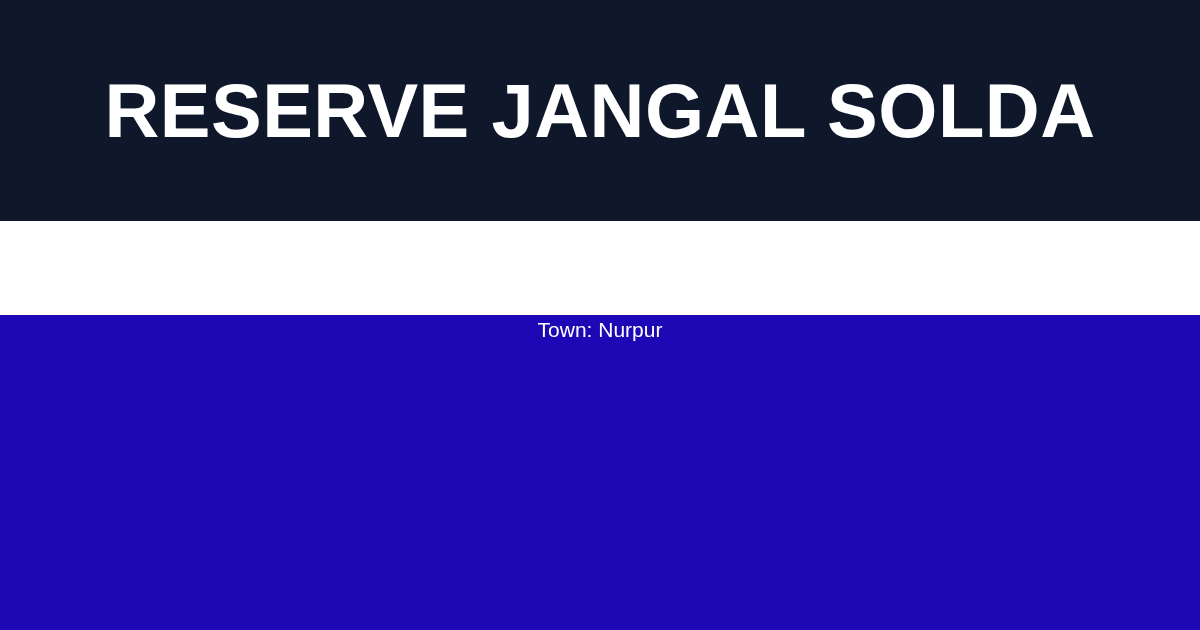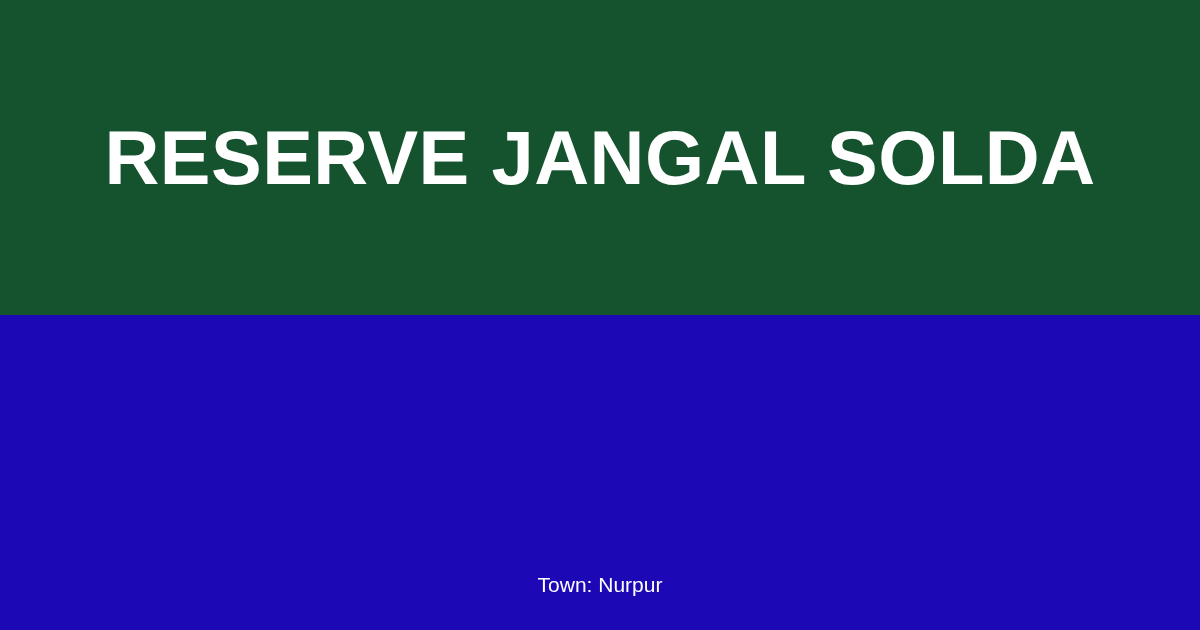--- a/index.html
+++ b/index.html
@@ -21,22 +21,22 @@
     overflow: hidden;
     box-sizing: border-box;
   }
 
   
   .hero {
     position: absolute;
     left: 0;
     top: 0;
     width: 1200px;
-    height: 315px;
-    background: #14532d;
+    height: 221px;
+    background: #0f172a;
     display: flex;
     flex-direction: column;
     align-items: center;
     justify-content: center;
     box-sizing: border-box;
     padding: 0 40px;
   }
 
   .hero-title {
     margin: 0;
@@ -74,21 +74,21 @@
 
   .detail-block {
     position: absolute;
     left: 0;
     top: 0;
     width: 1200px;
     height: 315px;
     display: flex;
     flex-direction: column;
     align-items: center;
-    justify-content: flex-end;
+    justify-content: flex-start;
     box-sizing: border-box;
     padding: 0 40px 30px 40px;
   }
 
   .detail-line {
     margin: 0;
     color: #ffffff;
     font-size: 21px;
     line-height: 1.45;
     font-weight: 400;

